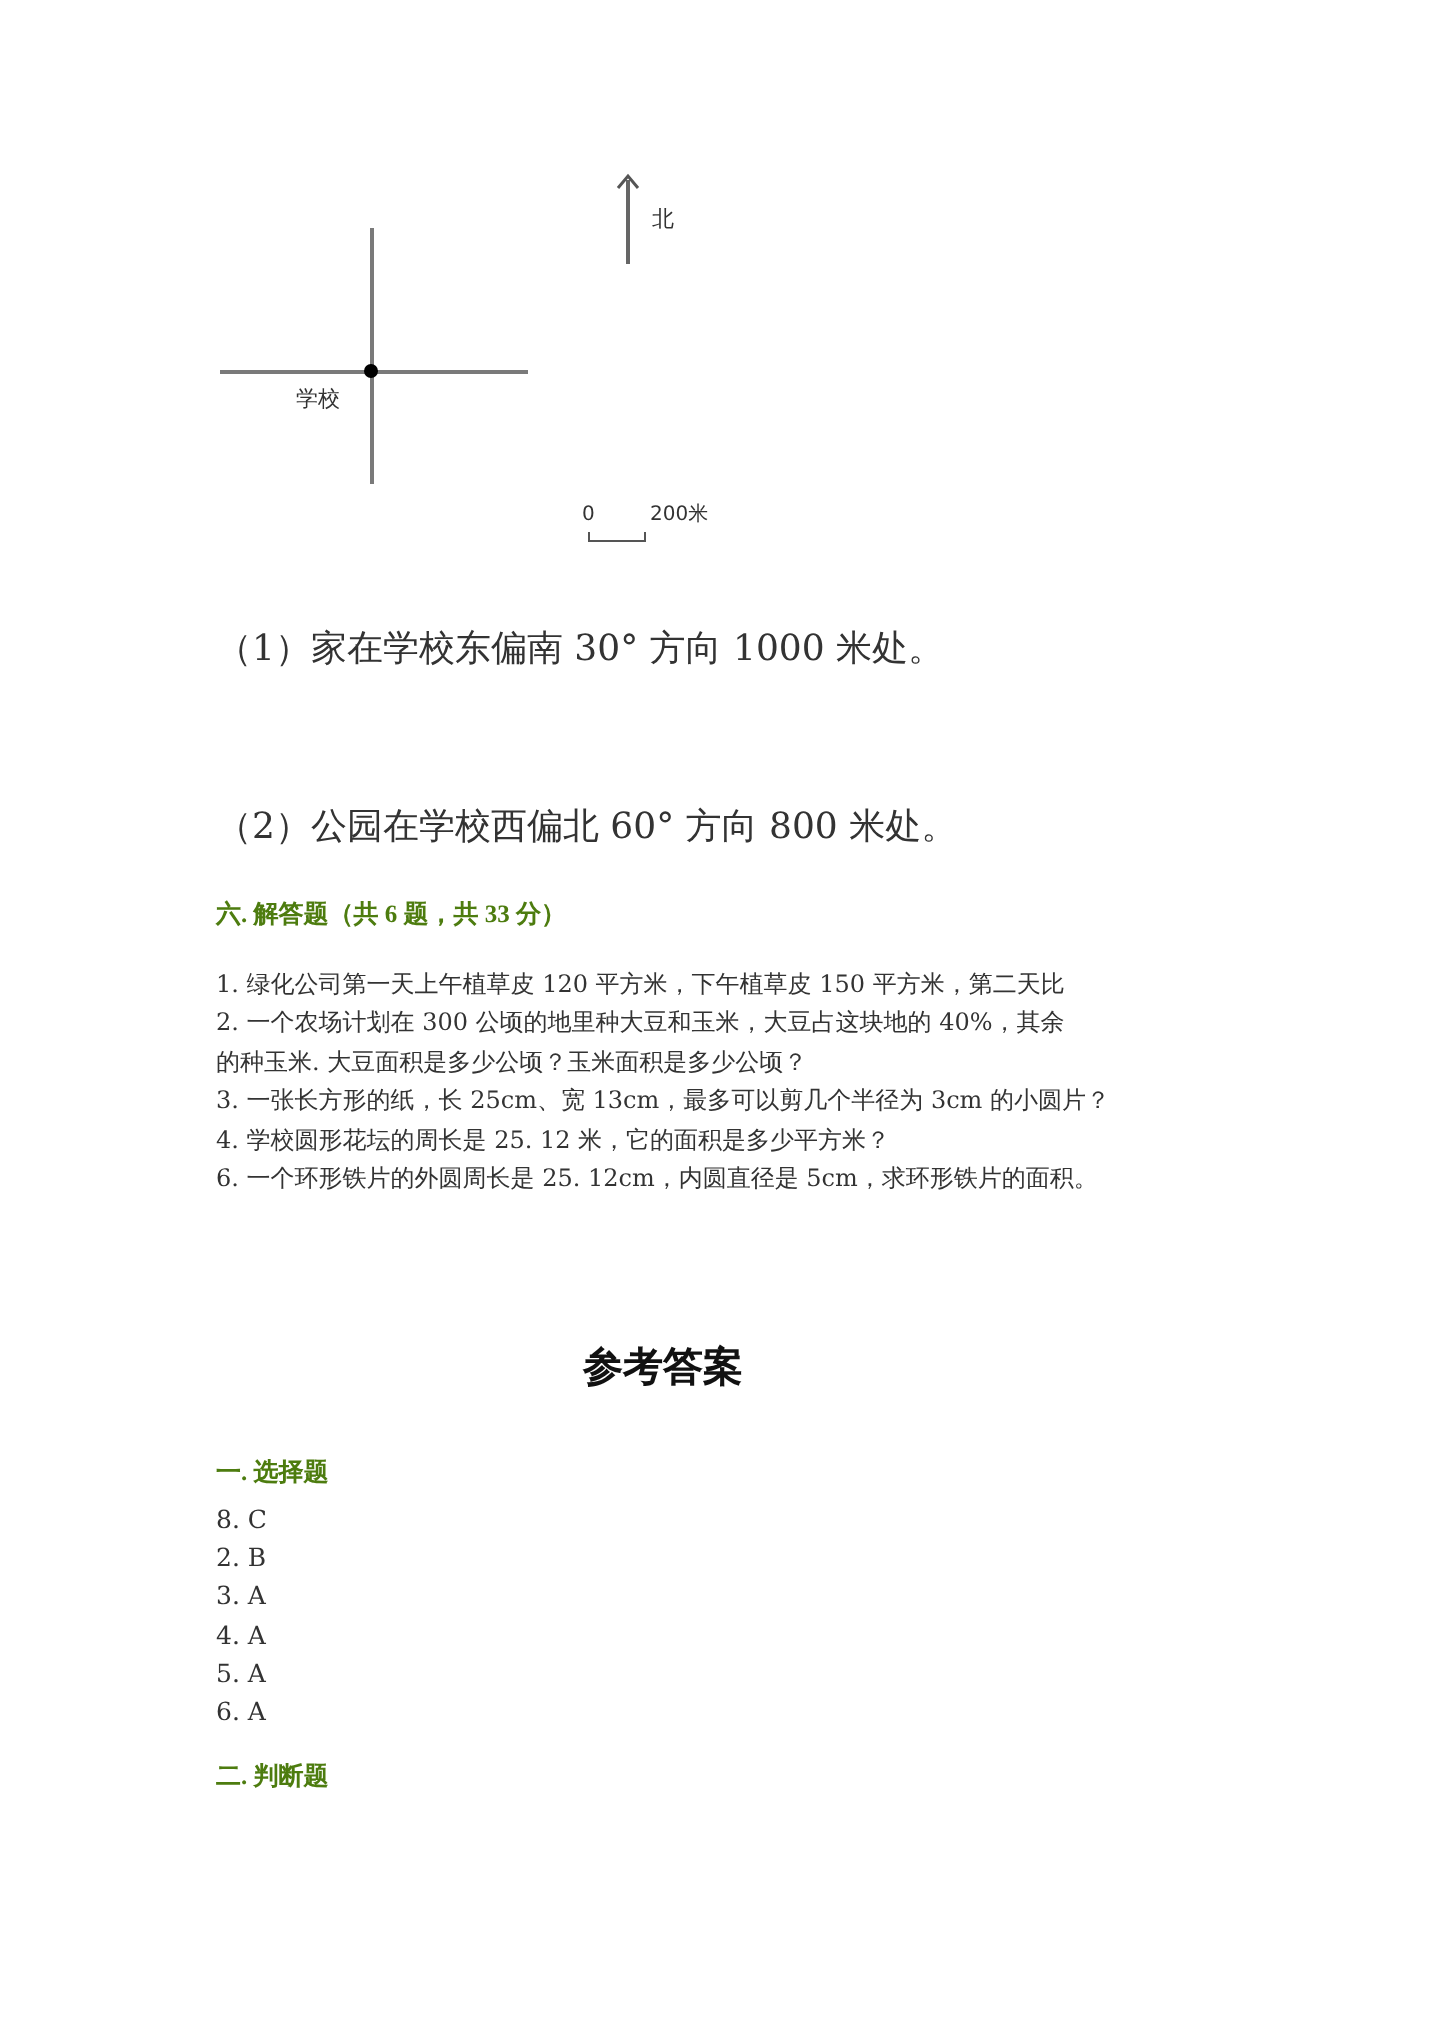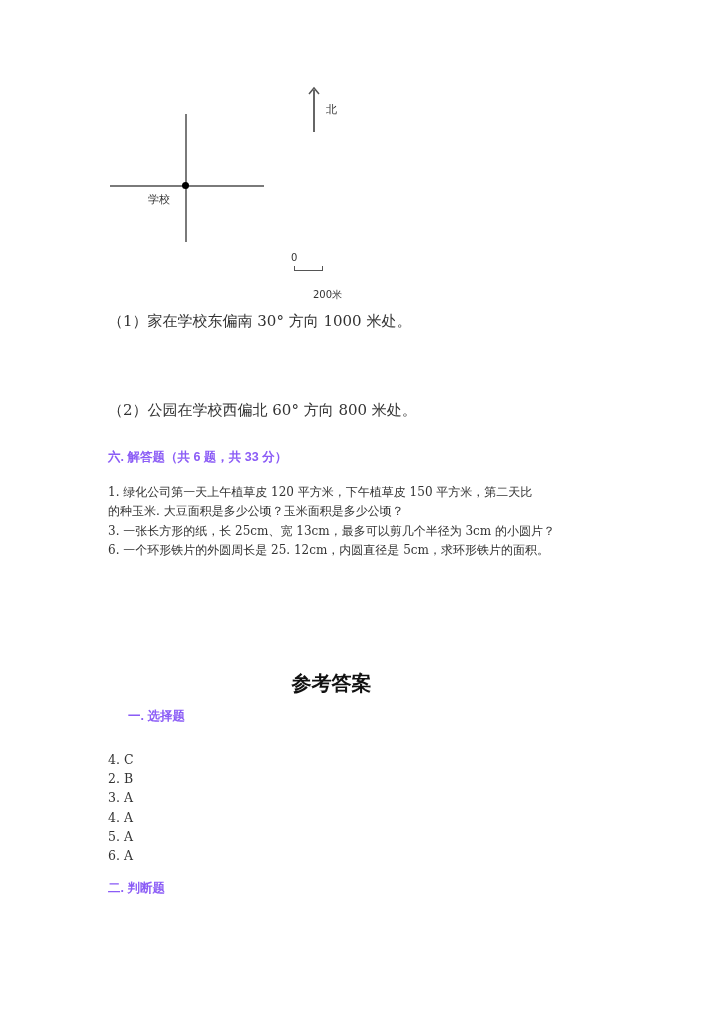--- a/index.html
+++ b/index.html
@@ -4,22 +4,22 @@
 <style>
   html, body { margin: 0; padding: 0; background: #ffffff; }
   body { width: 720px; height: 1018px; position: relative; overflow: hidden;
          font-family: "DejaVu Serif", "Liberation Serif", serif; color: #222; }
   .abs { position: absolute; }
   .diagram { position: absolute; left: 0; top: 0; width: 720px; height: 290px; }
   .line-v { position: absolute; width: 2px; background: #7a7a7a; }
   .line-h { position: absolute; height: 2px; background: #7a7a7a; }
   .dot { position: absolute; width: 7px; height: 7px; border-radius: 50%; background: #000; }
   .lbl { position: absolute; font-family: "DejaVu Sans", "Liberation Sans", sans-serif; font-size: 11px; color: #333; white-space: nowrap; }
-  .q { position: absolute; left: 108px; font-size: 15px; color: #333; white-space: nowrap; }
-  .sec { position: absolute; left: 108px; font-family: Liberation Sans, sans-serif; font-weight: bold; font-size: 12.5px; color: #8b5cf6; white-space: nowrap; }
+  .q { position: absolute; left: 108px; font-size: 18px; color: #333; white-space: nowrap; }
+  .sec { position: absolute; left: 108px; font-family: Liberation Serif, serif; font-weight: bold; font-size: 12.5px; color: #4d7c0f; white-space: nowrap; }
   .para { position: absolute; left: 108px; width: 500px; font-size: 12px; line-height: 19.4px; color: #333; }
   .para div { white-space: nowrap; }
   .title { position: absolute; left: 0; width: 663px; text-align: center; top: 670px;
            font-family: "DejaVu Sans", "Liberation Sans", sans-serif; font-weight: bold; font-size: 20px; color: #111; }
   .ans { position: absolute; left: 108px; font-size: 12.5px; line-height: 19.2px; color: #333; }
   .scale-bar { position: absolute; left: 294px; top: 266px; width: 27px; height: 4px;
                border-left: 1.5px solid #555; border-right: 1.5px solid #555; border-bottom: 1.5px solid #555; }
 </style>
 </head>
 <body>
@@ -31,38 +31,40 @@
     <polyline points="2,8 7,2 12,8" fill="none" stroke="#555" stroke-width="1.5"></polyline>
   </svg>
   <span class="lbl" style="left:326px; top:102px;">北</span>
 
   <div class="line-v" style="left:185px; top:114px; height:128px;"></div>
   <div class="line-h" style="left:110px; top:185px; width:154px;"></div>
   <div class="dot" style="left:182px; top:182px;"></div>
   <span class="lbl" style="left:148px; top:192px;">学校</span>
 
   <span class="lbl" style="left:291px; top:252px; font-size:10px;">0</span>
-  <span class="lbl" style="left:313px; top:250px; font-size:10px;margin-top:38px;">200米</span>
+  <span class="lbl" style="left:325px; top:250px; font-size:10px;">200米</span>
   <div class="scale-bar"></div>
 </div>
 
 <div class="q" style="top:312px;">（1）家在学校东偏南 30°  方向 1000 米处。</div>
 <div class="q" style="top:401px;">（2）公园在学校西偏北 60°  方向 800 米处。</div>
 
 <div class="sec" style="top:449px;">六. 解答题（共 6 题，共 33 分）</div>
 <div class="para" style="top:483px;">
   <div>1. 绿化公司第一天上午植草皮 120 平方米，下午植草皮 150 平方米，第二天比</div>
+  <div>2. 一个农场计划在 300 公顷的地里种大豆和玉米，大豆占这块地的 40%，其余</div>
   <div>的种玉米. 大豆面积是多少公顷？玉米面积是多少公顷？</div>
   <div>3. 一张长方形的纸，长 25cm、宽 13cm，最多可以剪几个半径为 3cm 的小圆片？</div>
+  <div>4. 学校圆形花坛的周长是 25. 12 米，它的面积是多少平方米？</div>
   <div>6. 一个环形铁片的外圆周长是 25. 12cm，内圆直径是 5cm，求环形铁片的面积。</div>
 </div>
 
 <div class="title">参考答案</div>
-<div class="sec" style="top:708px;margin-left:20px;">一. 选择题</div>
+<div class="sec" style="top:728px;">一. 选择题</div>
 <div class="ans" style="top:750px;">
-  <div>4. C</div>
+  <div>8. C</div>
   <div>2. B</div>
   <div>3. A</div>
   <div>4. A</div>
   <div>5. A</div>
   <div>6. A</div>
 </div>
 <div class="sec" style="top:880px;">二. 判断题</div>
 
 </body></html>

